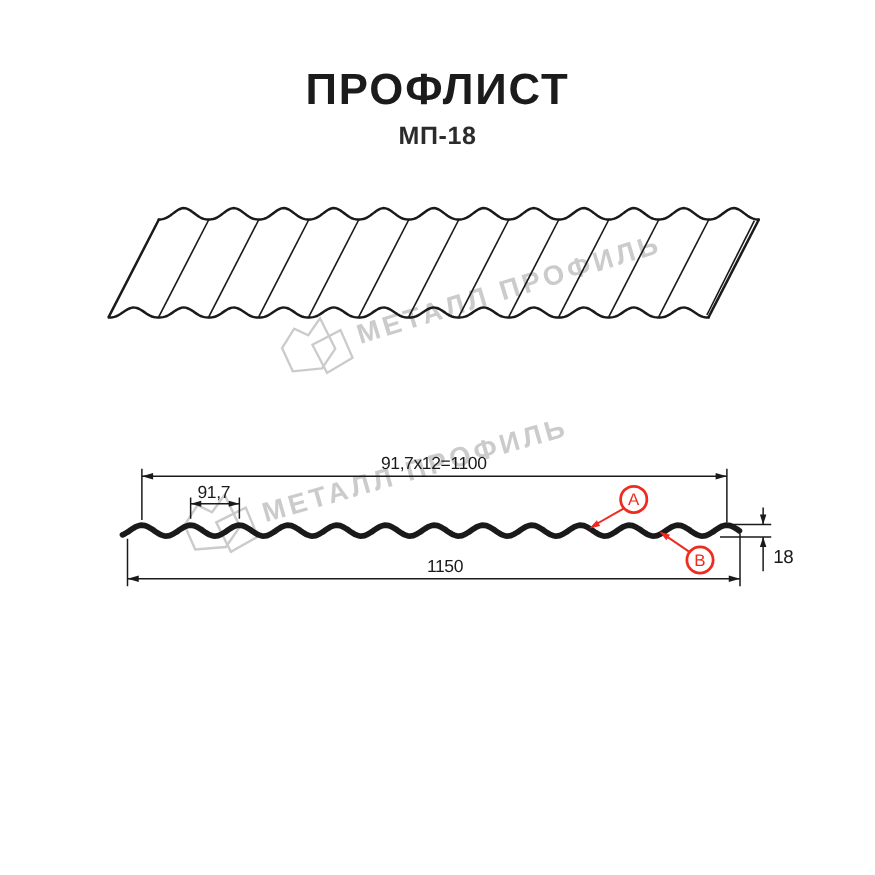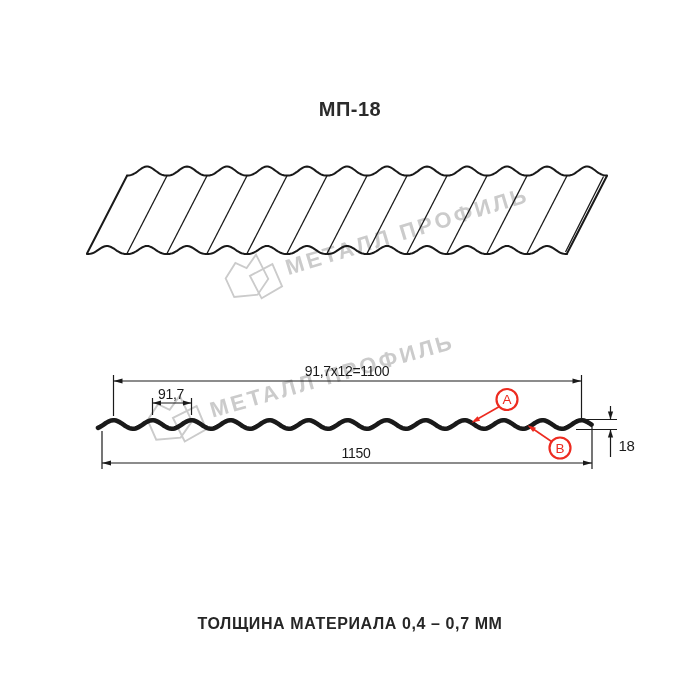--- a/index.html
+++ b/index.html
@@ -52,20 +52,21 @@
     fill:var(--c-line);letter-spacing:-0.3px;}
   text.dim18{font-size:15px;}
   text.callout{font-family:"Liberation Sans",sans-serif;font-size:13.5px;
     fill:var(--c-red);text-anchor:middle;}
 </style>
 </head>
 <body>
 
 <div id="page">
 
+  <div class="title">ПРОФЛИСТ</div>
   <div class="subtitle">МП-18</div>
 
   <div class="watermark" id="wm1">
     <svg class="wm-logo" width="56" height="48" viewBox="0 0 60 52">
       <path d="M 2,17 L 17,4 L 27,13 L 41,2 L 46,31 L 30,44 L 5,39 Z"></path>
       <path d="M 28,22 L 55,17 L 58,43 L 33,49 Z"></path>
     </svg>
     <span class="wm-text">МЕТАЛЛ ПРОФИЛЬ</span>
   </div>
 
@@ -141,14 +142,13 @@
 
       <g>
         <line class="red-ln" x1="551.5" y1="441.5" x2="531" y2="427.5"></line>
         <polygon class="red-arrow" points="527.5,425.2 533.1,432.1 536,427.8"></polygon>
         <circle class="red-circle" cx="560" cy="448" r="10.5"></circle>
         <text class="callout" x="560" y="452.7">В</text>
       </g>
     </g>
   </svg>
 
-  <div class="footer">ТОЛЩИНА МАТЕРИАЛА 0,4 – 0,7 ММ</div>
 </div>
 
 </body></html>

